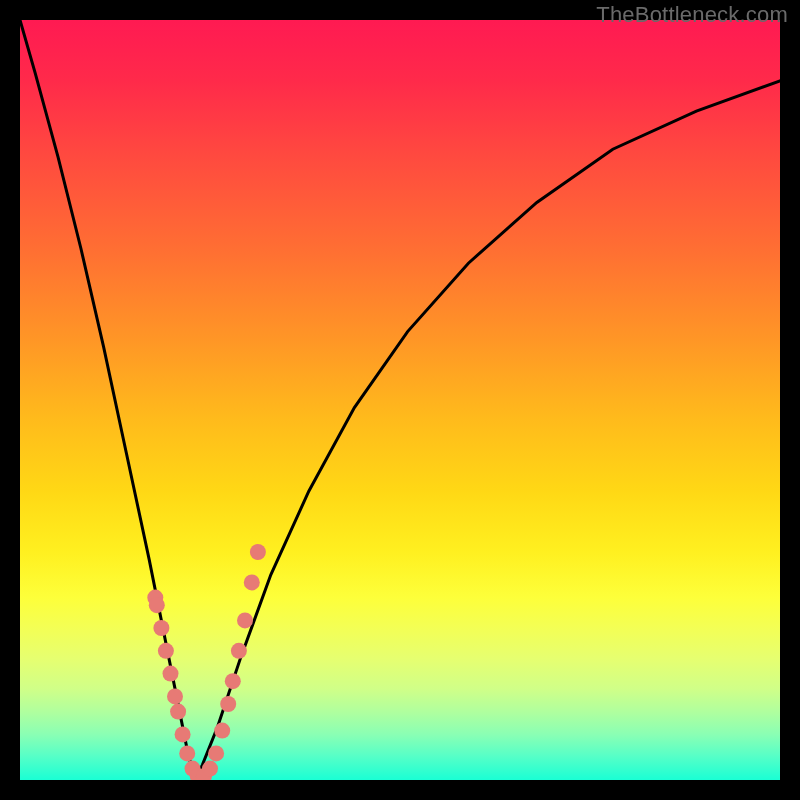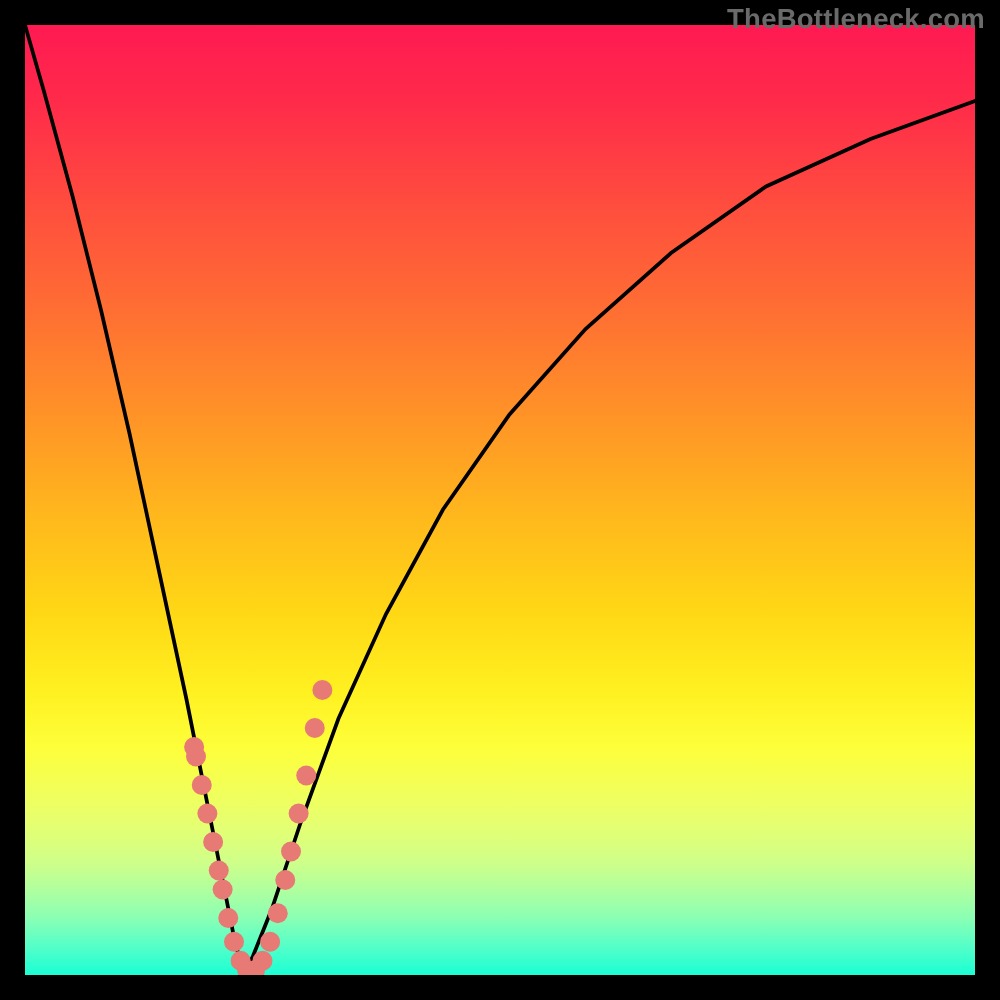--- a/index.html
+++ b/index.html
@@ -48,21 +48,21 @@
       #8affb4 94%,
       #54ffc8 97%,
       #1affd4 100%
     );
   }
   .watermark {
     position: absolute;
     top: 2px;
     right: 12px;
     font-size: 22px;
-    font-weight: 700;
+    font-weight: 400;
     color: #6a6a6a;
     letter-spacing: 0.2px;
     z-index: 10;
   }
   svg.curve {
     position: absolute;
     inset: 0;
     width: 760px;
     height: 760px;
   }

